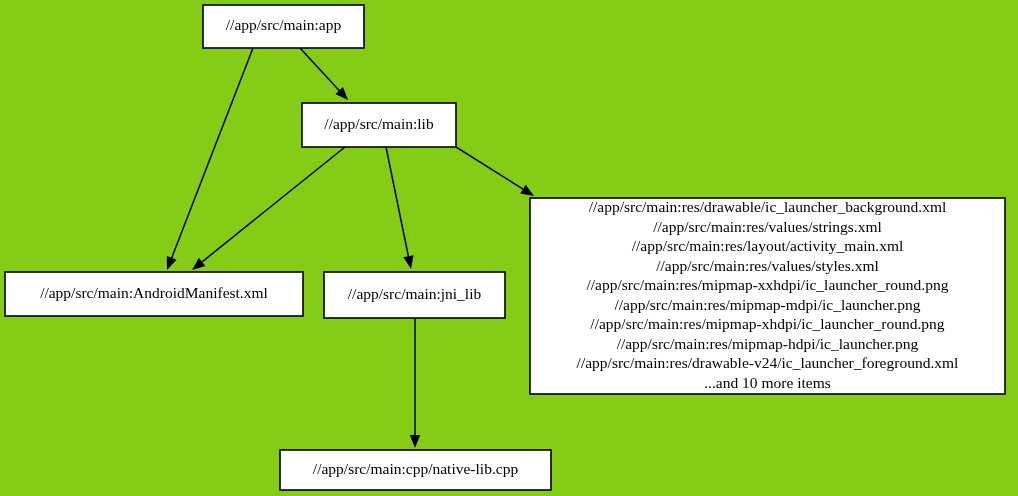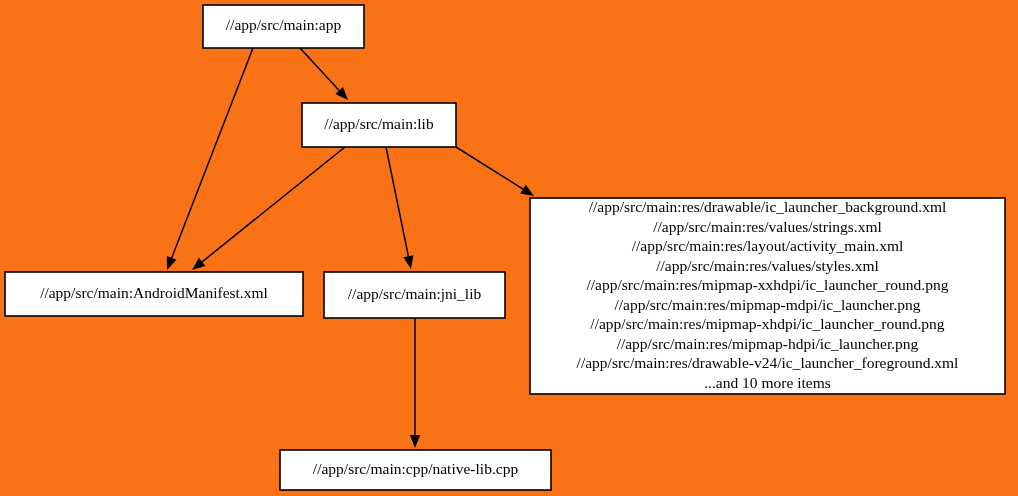--- a/index.html
+++ b/index.html
@@ -11,21 +11,21 @@
   body {
     width: 1018px;
     height: 496px;
     font-family: "Liberation Serif", "DejaVu Serif", serif;
     overflow: hidden;
   }
   #graph-root {
     position: relative;
     width: 1018px;
     height: 496px;
-    background: #f97316;
+    background: #84cc16;
   }
   svg#graph-canvas {
     position: absolute;
     top: 0;
     left: 0;
     width: 1018px;
     height: 496px;
     display: block;
   }
   .node-box {

